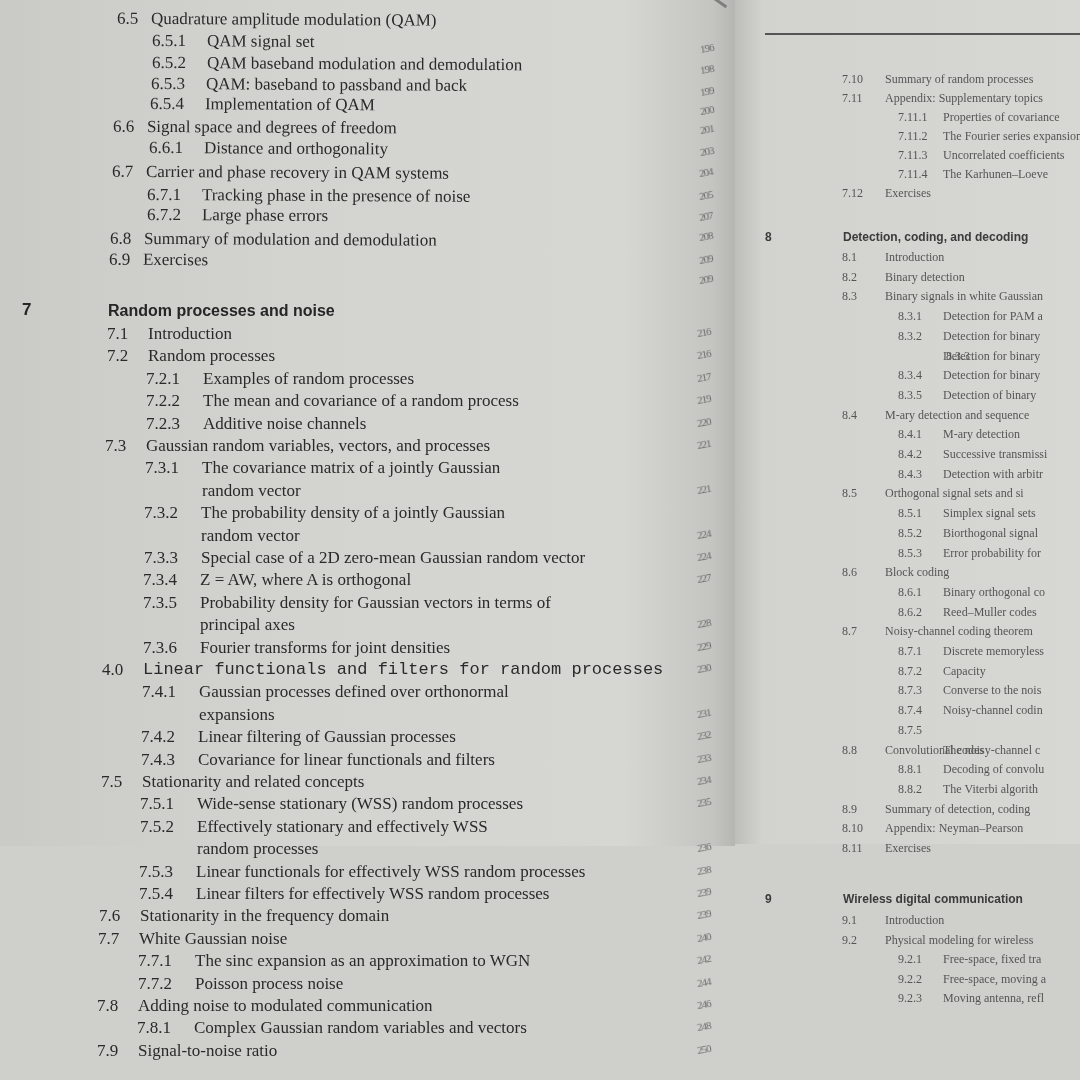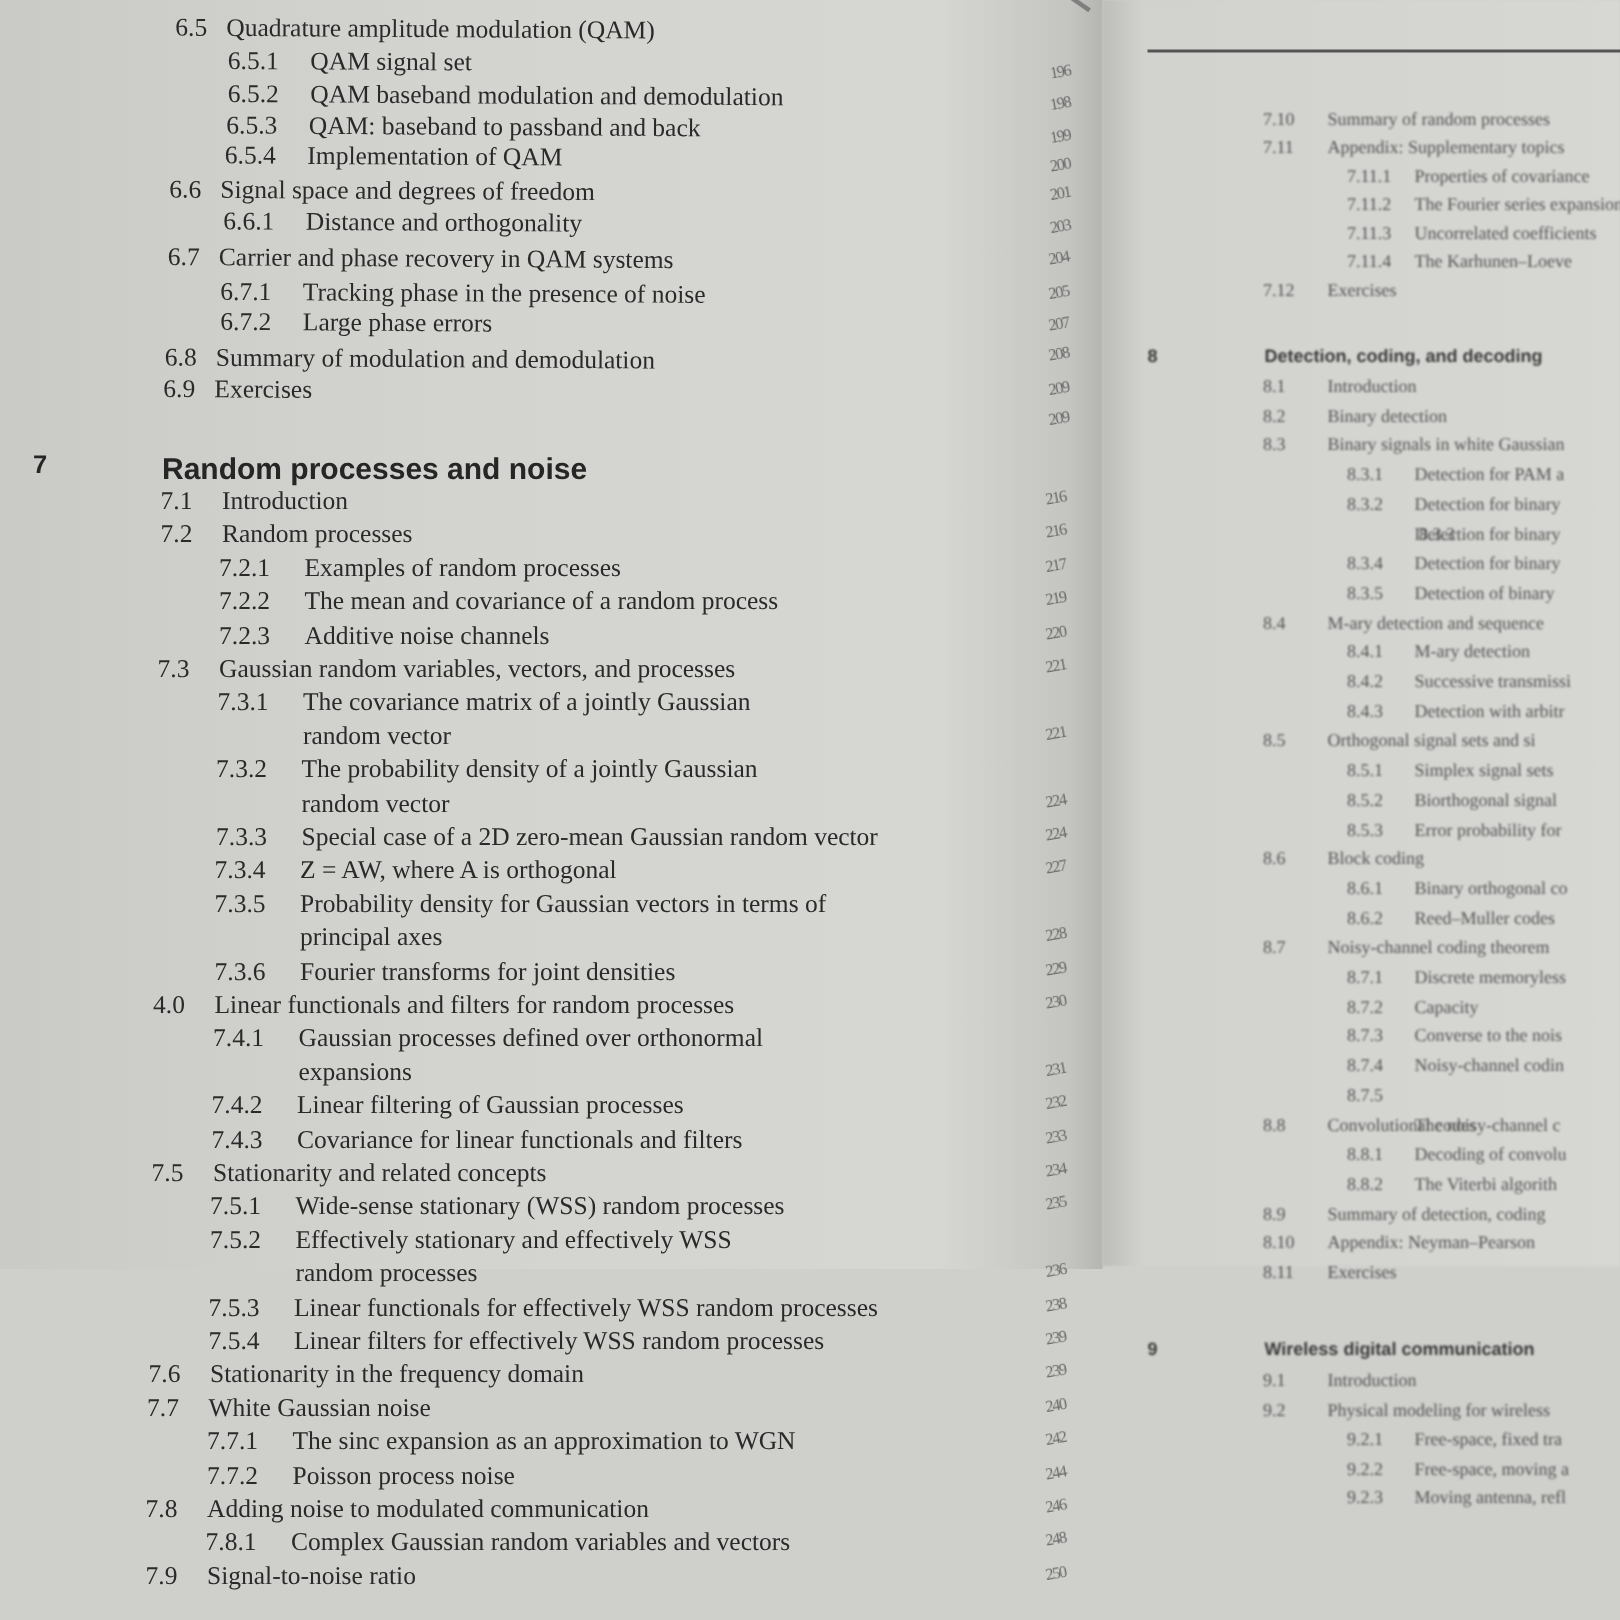--- a/index.html
+++ b/index.html
@@ -27,21 +27,21 @@
     }
     .entry { position: absolute; white-space: nowrap; font-size: 17px; line-height: 20px; }
     .num { position: absolute; white-space: nowrap; }
     .title { position: absolute; white-space: nowrap; }
     .chapter-num {
       position: absolute; font-family: "Liberation Sans", "DejaVu Sans", sans-serif;
       font-weight: bold; font-size: 17px; color: #262626;
     }
     .chapter-title {
       position: absolute; font-family: "Liberation Sans", "DejaVu Sans", sans-serif;
-      font-weight: bold; font-size: 20px; color: #262626; white-space: nowrap;
+      font-weight: bold; font-size: 16px; color: #262626; white-space: nowrap;
     }
     .pg {
       position: absolute; font-size: 11px; color: #6a6a6a; letter-spacing: -1px;
       transform: rotate(-10deg); filter: blur(0.4px);
     }
     .right .entry { font-size: 12px; line-height: 14px; color: #555; }
     .right .chapter-title { font-size: 12px; color: #3b3b3b; }
     .right .chapter-num { font-size: 12px; color: #3b3b3b; }
   </style>
 </head>
@@ -168,21 +168,21 @@
       <div class="title" style="left: 200px; top: 22.4px;">principal axes</div>
     </div>
     <div class="pg" style="left: 697px; top: 617.2px;">228</div>
     <div class="entry" style="left: 0px; top: 637.6px;">
       <div class="num" style="left: 143px; top: 0px;">7.3.6</div>
       <div class="title" style="left: 200px; top: 0px;">Fourier transforms for joint densities</div>
     </div>
     <div class="pg" style="left: 697px; top: 639.6px;">229</div>
     <div class="entry" style="left: 0px; top: 660px;">
       <div class="num" style="left: 102px; top: 0px;">4.0</div>
-      <div class="title" style="left: 143px; top: 0px;">Linear functionals and filters for random processes</div>
+      <div class="title" style="left: 143px; top: 0px; font-family: Liberation Mono, monospace;">Linear functionals and filters for random processes</div>
     </div>
     <div class="pg" style="left: 697px; top: 662px;">230</div>
     <div class="entry" style="left: 0px; top: 682.4px;">
       <div class="num" style="left: 142px; top: 0px; text-align: center;">7.4.1</div>
       <div class="title" style="left: 199px; top: 0px;">Gaussian processes defined over orthonormal</div>
       <div class="title" style="left: 199px; top: 22.4px;">expansions</div>
     </div>
     <div class="pg" style="left: 697px; top: 706.8px;">231</div>
     <div class="entry" style="left: 0px; top: 727.2px;">
       <div class="num" style="left: 141px; top: 0px;">7.4.2</div>

